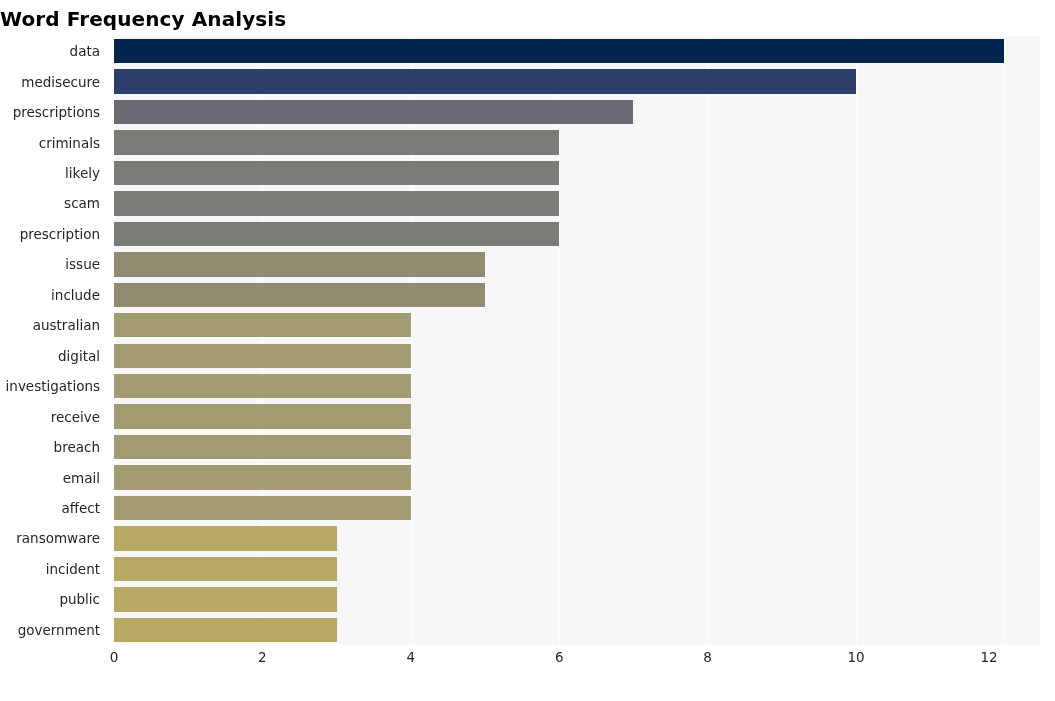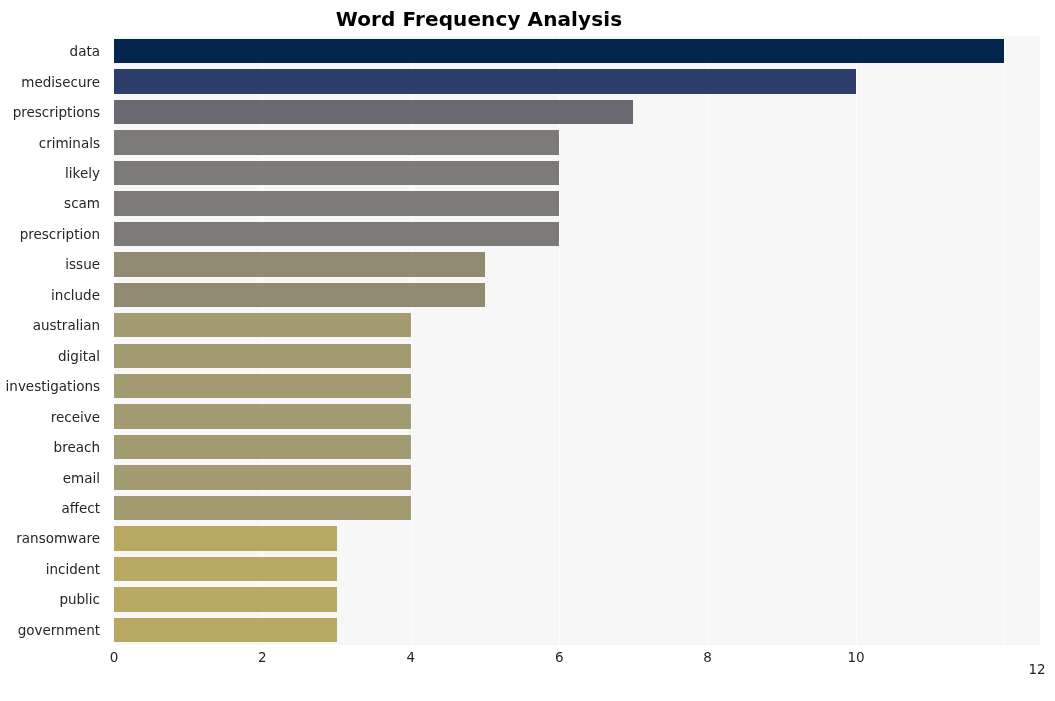--- a/index.html
+++ b/index.html
@@ -21,21 +21,21 @@
     height: 701px;
     background: #ffffff;
   }
 
   
   #chart-title {
     position: absolute;
     left: 0;
     top: 6px;
     width: 958px;
-    text-align: center;
+    text-align: left;
     font-size: 20px;
     font-weight: bold;
     color: #000000;
     letter-spacing: 0.1px;
     line-height: 26px;
     font-family: "DejaVu Sans", "Liberation Sans", sans-serif;
   }
 
   
   #plot-area {
@@ -182,17 +182,17 @@
       <div class="y-tick-label" style="top: 586.775px; padding-right: 8px;">government</div>
     </div>
 
   <div id="x-axis-labels">
       <div class="x-tick-label" style="left: 114px;">0</div>
       <div class="x-tick-label" style="left: 262.397px;">2</div>
       <div class="x-tick-label" style="left: 410.795px;">4</div>
       <div class="x-tick-label" style="left: 559.192px;">6</div>
       <div class="x-tick-label" style="left: 707.59px;">8</div>
       <div class="x-tick-label" style="left: 855.987px; text-align: right;">10</div>
-      <div class="x-tick-label" style="left: 1037px; margin-top: 12px;">12</div>
+      <div class="x-tick-label" style="left: 989px;">12</div>
     </div>
 
 
 </div>
 
 </body></html>

